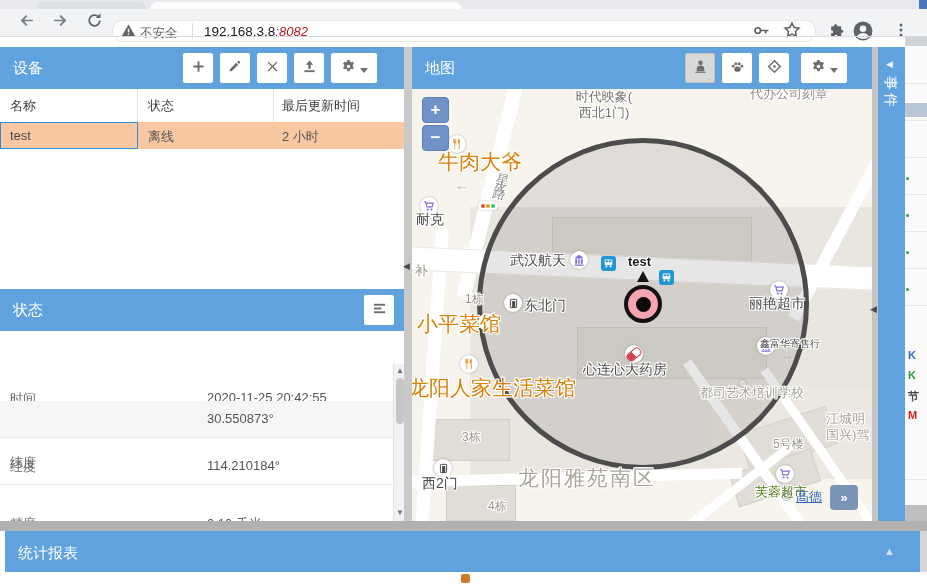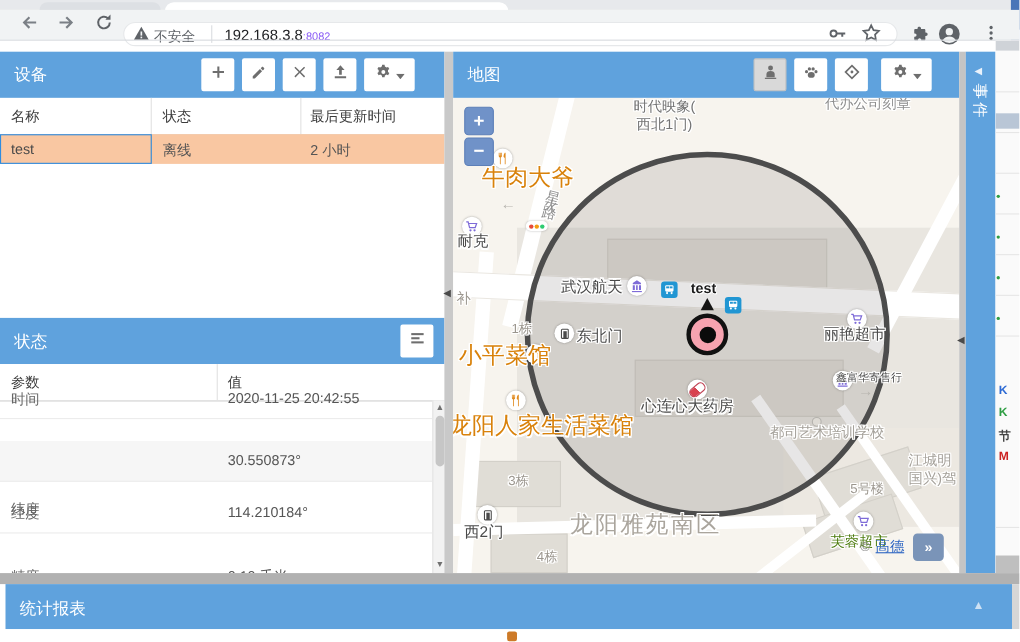--- a/index.html
+++ b/index.html
@@ -11,21 +11,21 @@
   .tab-inactive{left:36px;top:2px;width:110px;height:7px;background:#dde0e4;border-radius:8px 8px 0 0;}
   .tab-active{left:150px;top:2px;width:312px;height:8px;background:#fff;border-radius:9px 9px 0 0;}
   .win-corner{left:919px;top:0;width:8px;height:27px;background:#4a76b8;}
   .win-corner2{left:919px;top:27px;width:8px;height:10px;background:#d9e2ef;}
   .toolbar{left:0;top:9px;width:927px;height:27px;background:#f1f3f4;}
   .toolbar-border{left:0;top:36px;width:927px;height:1px;background:#d8dade;}
   .omnibox{left:112px;top:11px;width:704px;height:22px;background:#fff;border-radius:11px;border:1px solid #e6e8ea;box-sizing:border-box;}
   .navic{color:#7b8086;}
   .chrome-ic{color:#5f6368;}
   .url-host{left:204px;top:15px;font-size:13.5px;color:#202124;}
-  .url-port{font-size:10px;color:#8b5cf6;}
+  .url-port{font-size:13px;color:#b91c1c;font-style:italic;}
   .sec-label{left:140px;top:16px;font-size:12.5px;color:#5f6368;}
   .omni-sep{left:192px;top:14px;width:1px;height:16px;background:#dadce0;}
   
   .phdr{background:#5fa2dd;color:#fff;}
   .ptitle{font-size:15px;color:#fff;}
   .tool-btn{width:30px;height:30px;background:#fff;border-radius:2px;display:flex;align-items:center;justify-content:center;color:#6e6e6e;box-sizing:border-box;}
   .tool-btn.wide{width:46px;gap:4px;}
   .tool-btn.pressed{background:#d9d9d9;border:1px solid #c2c2c2;}
   .colhdr{background:#fff;border-bottom:1px solid #d0d0d0;}
   .colhdr .lbl{font-size:13px;color:#3c3c3c;}
@@ -217,26 +217,21 @@
   <div class="abs phdr" style="left:0;top:289px;width:404px;height:42px;">
     <span class="abs ptitle" style="left:13px;top:12px;">状态</span>
     <div class="abs tool-btn" style="left:364px;top:6px;">
       <span><svg width="15" height="15" viewBox="0 0 16 16">
             <rect x="2" y="3" width="12" height="2" fill="currentColor"></rect>
             <rect x="2" y="7" width="8" height="2" fill="currentColor"></rect>
             <rect x="2" y="11" width="12" height="2" fill="currentColor"></rect>
           </svg></span>
     </div>
   </div>
-  <div class="abs colhdr" style="left:0;top:331px;width:404px;height:33px;">
-    <span class="abs lbl" style="left:10px;top:8px;">参数</span>
-    <span class="abs lbl" style="left:207px;top:8px;">值</span>
-    <div class="abs vsep" style="left:197px;top:0;height:33px;"></div>
-  </div>
-  <div class="abs srow" style="left:0;top:344px;width:393px;height:37px;">
+  <div class="abs srow" style="left:0;top:380px;width:393px;height:37px;">
     <span class="abs cell" style="left:10px;top:10px;color:#666;">时间</span>
     <span class="abs cell" style="left:207px;top:10px;">2020-11-25 20:42:55</span>
   </div>
   <div class="abs srow alt" style="left:0;top:401px;width:393px;height:37px;">
     <span class="abs cell" style="left:10px;top:10px;color:#666;margin-top:43px;">纬度</span>
     <span class="abs cell" style="left:207px;top:10px;">30.550873°</span>
   </div>
   <div class="abs srow" style="left:0;top:448px;width:393px;height:37px;">
     <span class="abs cell" style="left:10px;top:10px;color:#666;">经度</span>
     <span class="abs cell" style="left:207px;top:10px;">114.210184°</span>

